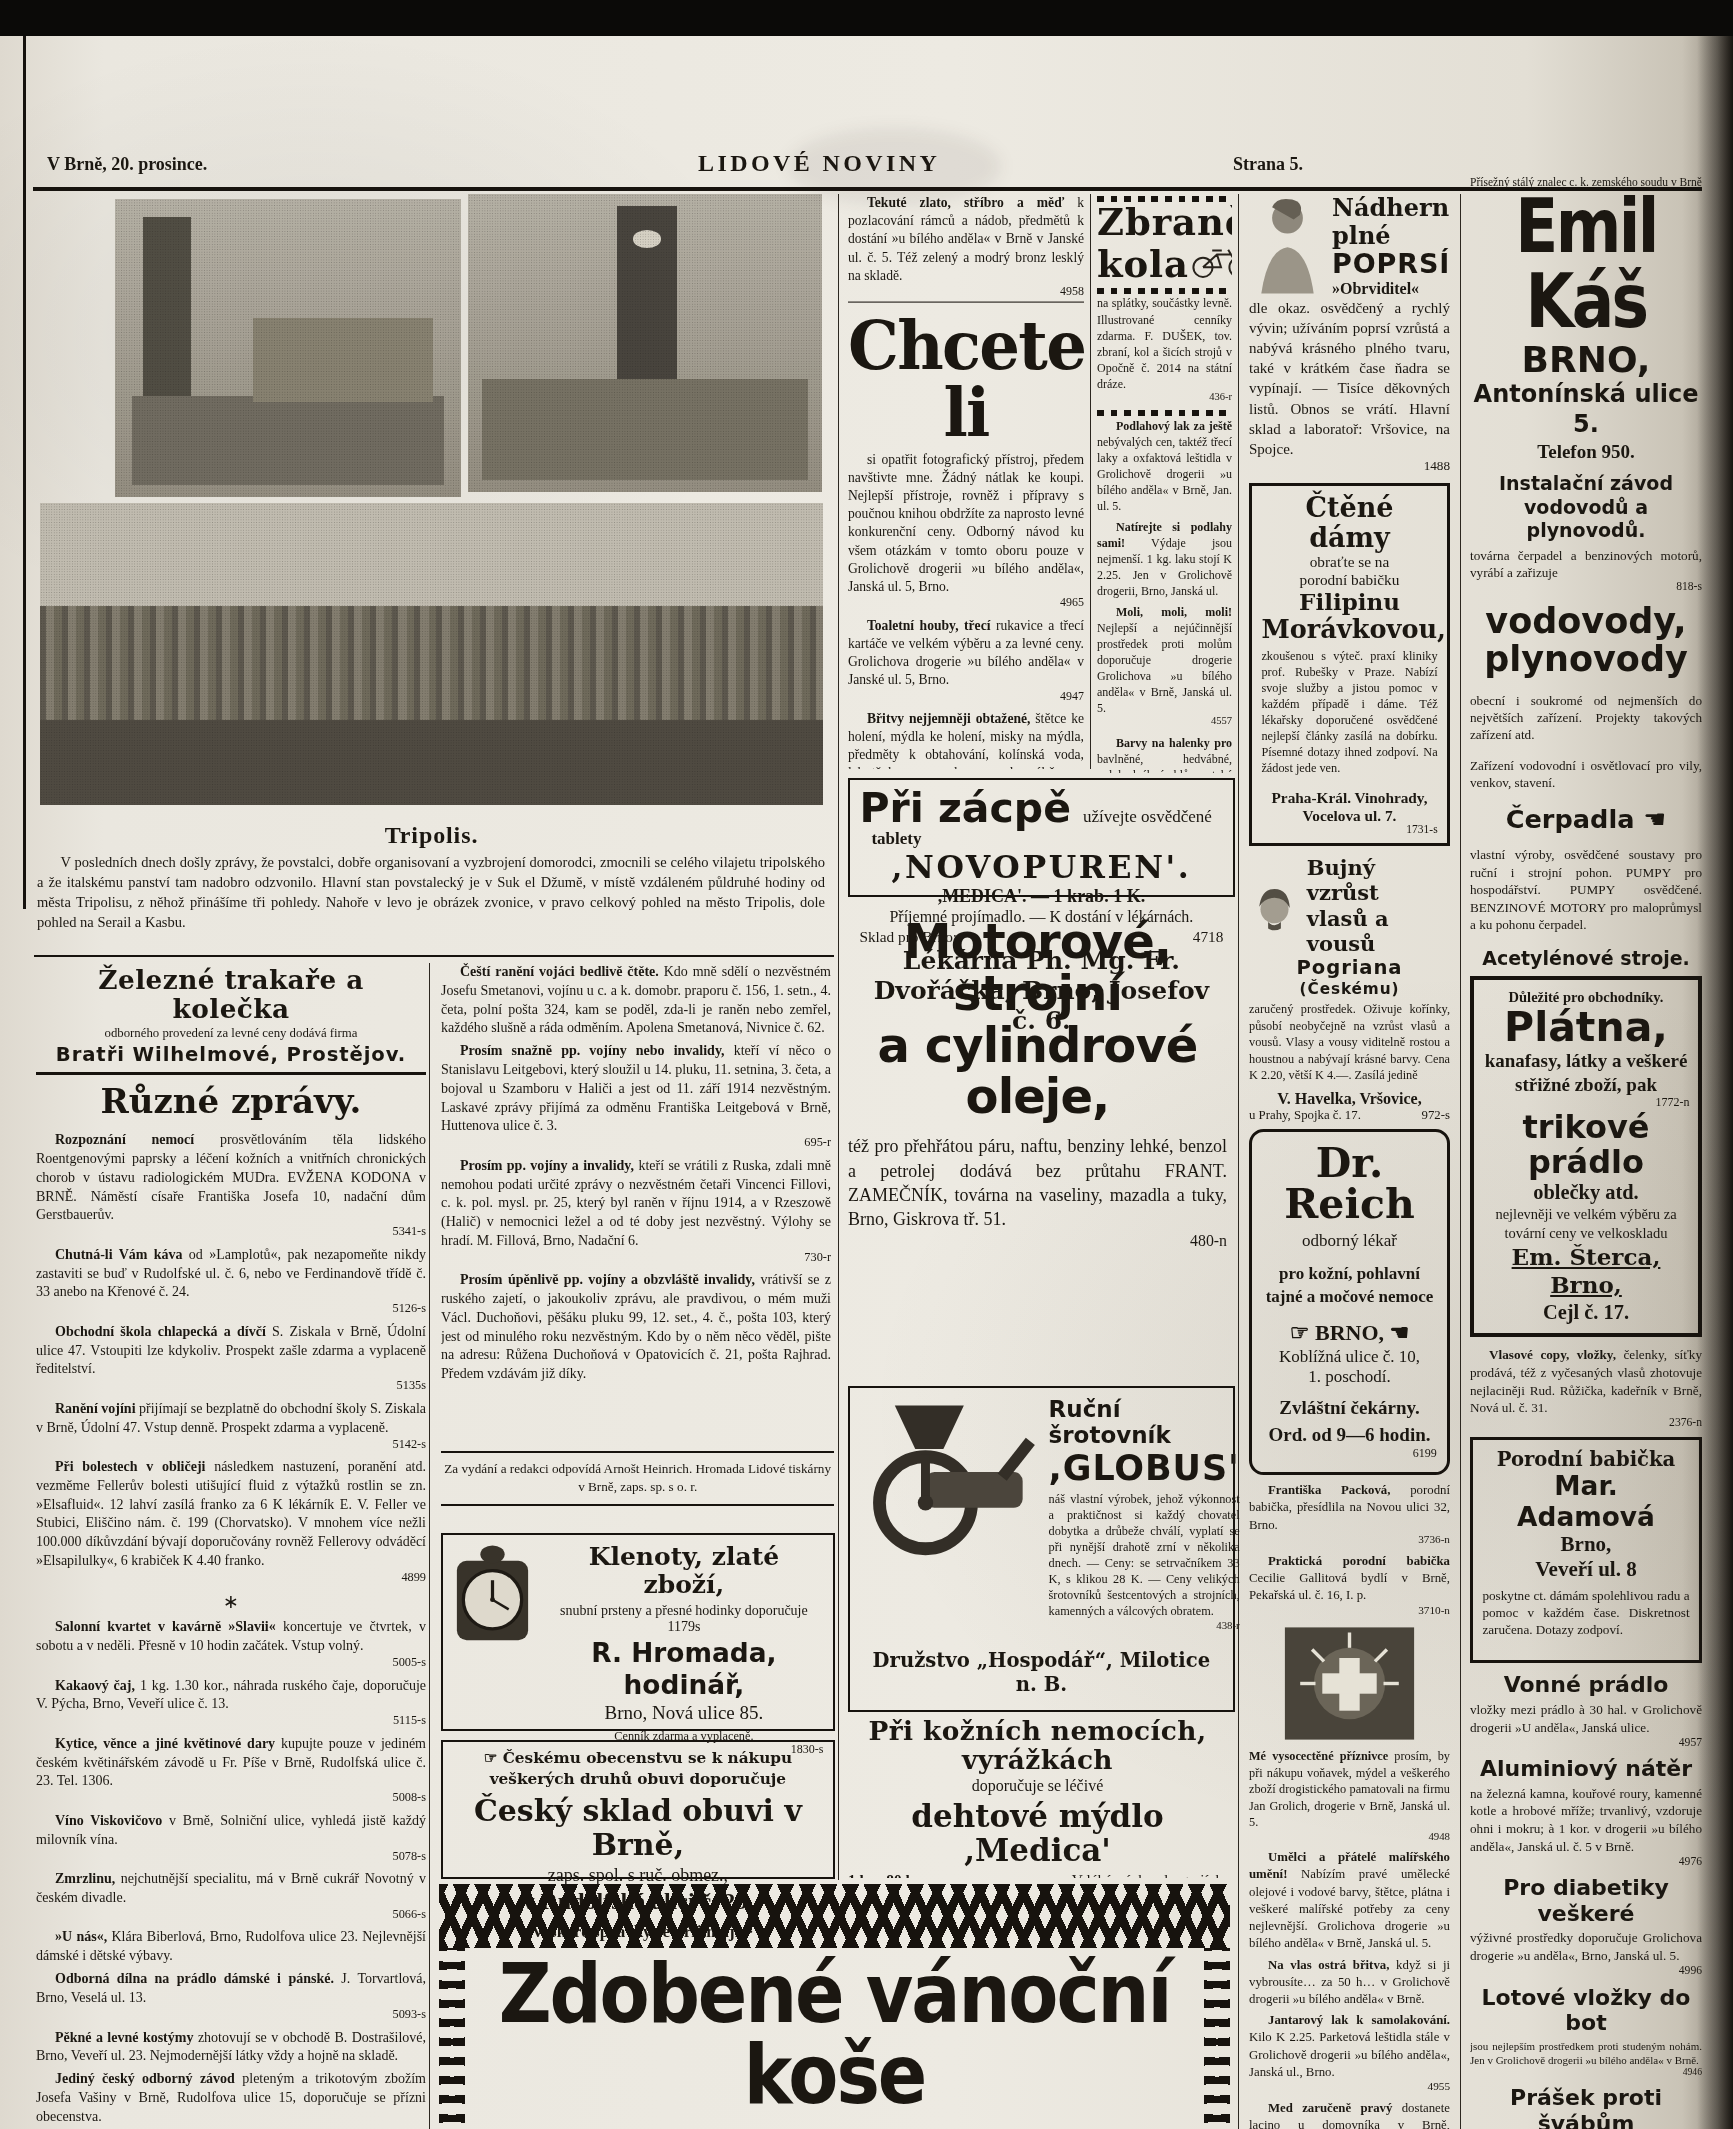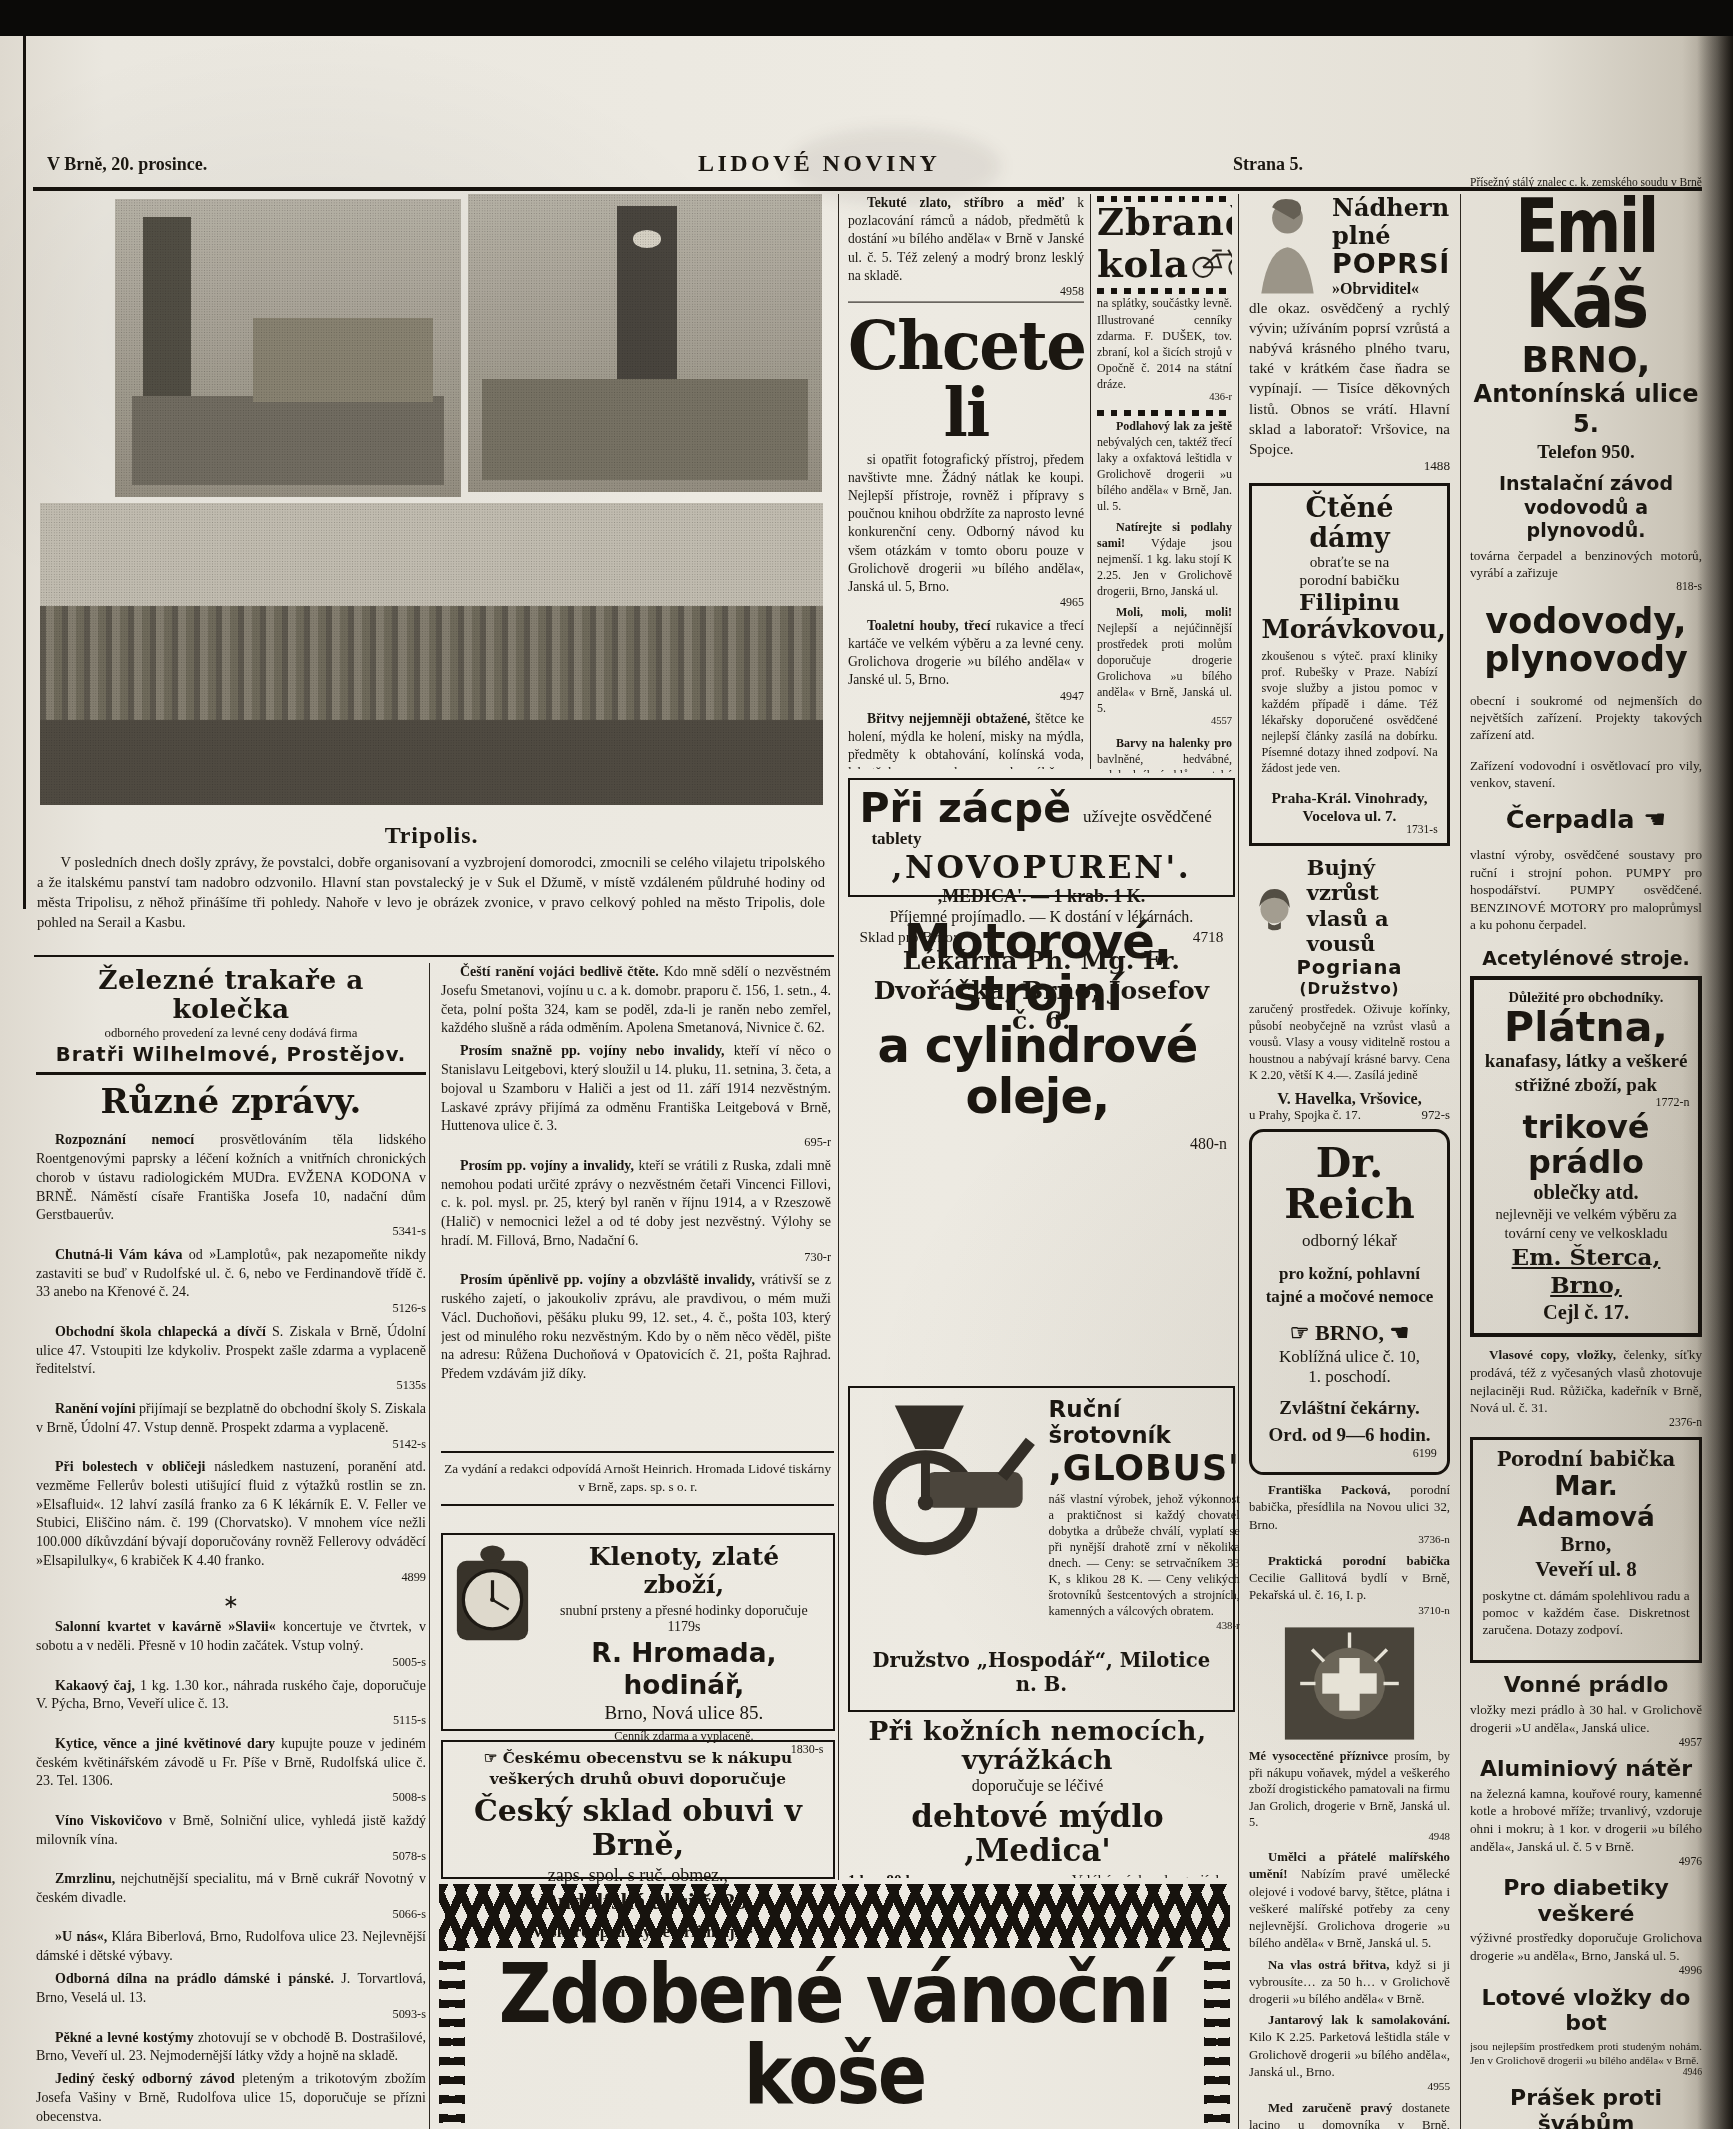--- a/index.html
+++ b/index.html
@@ -289,21 +289,21 @@
       <span>4718</span>
     </div>
     <div class="zacpa-lek">Lékárna Ph. Mg. Fr. Dvořáčka, Brno, Josefov č. 6.</div>
   </div>
 
   <div class="abs" style="left:848px;top:916px;width:379px;height:462px;overflow:hidden;">
     <div class="motor-t">Motorové,</div>
     <div class="motor-t">strojní</div>
     <div class="motor-t">a cylindrové</div>
     <div class="motor-t">oleje,</div>
-    <p class="motor-b"><span class="code">480-n</span></p>
+    <p class="motor-b"><span>též pro přehřátou páru, naftu, benziny lehké, benzol a petrolej dodává bez průtahu FRANT. ZAMEČNÍK, továrna na vaseliny, mazadla a tuky, Brno, Giskrova tř. 51.</span><span class="code">480-n</span></p>
   </div>
 
   <div class="abs box" style="left:848px;top:1386px;width:364px;height:307px;">
     <div style="display:flex;gap:10.2px;">
       <span style="flex:0 0 179px;">
         <svg width="179" height="170" viewBox="0 0 140 130">
             <path d="M28 6 L82 6 L66 40 L44 40 Z" fill="#332e27"></path>
             <circle cx="52" cy="82" r="36" fill="none" stroke="#332e27" stroke-width="10"></circle>
             <rect x="52" y="58" width="76" height="28" rx="7" fill="#4b453c"></rect>
             <line x1="52" y1="82" x2="52" y2="44" stroke="#332e27" stroke-width="7"></line>
@@ -371,21 +371,21 @@
               <path d="M16 42 q4-28 24-28 q22 0 24 30 q-8-16-24-16 q-16 0-24 14" fill="#534e44"></path>
               <path d="M30 66 q10 10 20 0 l0 10 q-10 6-20 0 Z" fill="#534e44"></path>
             </svg>
         </span>
         <div>
           <div class="vlasy-h">Bujný vzrůst</div>
           <div class="vlasy-h">vlasů a vousů</div>
         </div>
       </div>
       <div class="vlasy-n">Pogriana</div>
-      <div class="vlasy-n" style="font-size:15.3px;">(Družstvo)</div>
+      <div class="vlasy-n" style="font-size:15.3px;">(Českému)</div>
       <p class="item" style="font-size:12.3px;text-indent:0;margin-top:3.4px;"><span>zaručený prostředek. Oživuje kořínky, působí neobyčejně na vzrůst vlasů a vousů. Vlasy a vousy viditelně rostou a houstnou a nabývají krásné barvy. Cena K 2.20, větší K 4.—. Zasílá jedině</span></p>
       <div class="b" style="font-size:16px;text-align:center;">V. Havelka, Vršovice,</div>
       <div style="display:flex;justify-content:space-between;font-size:12.8px;">
         <span>u Prahy, Spojka č. 17.</span>
         <span>972-s</span>
       </div>
     </div>
 
     <div class="reich-box">
       <div class="reich-t">Dr. Reich</div>

